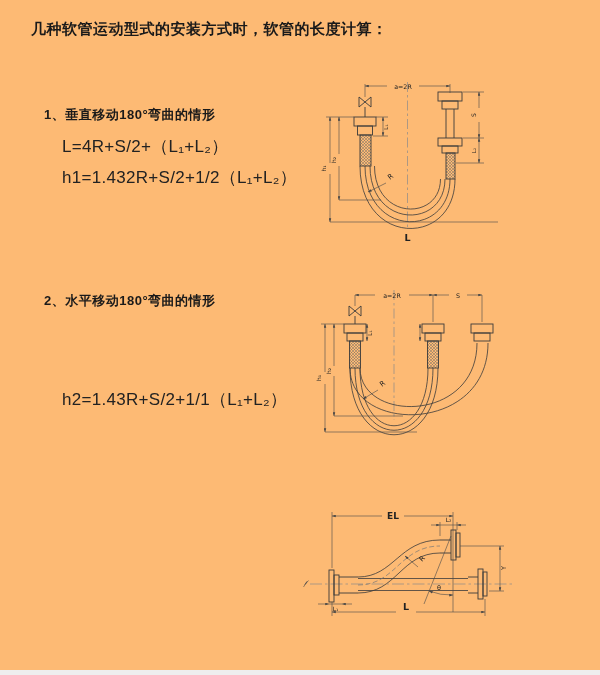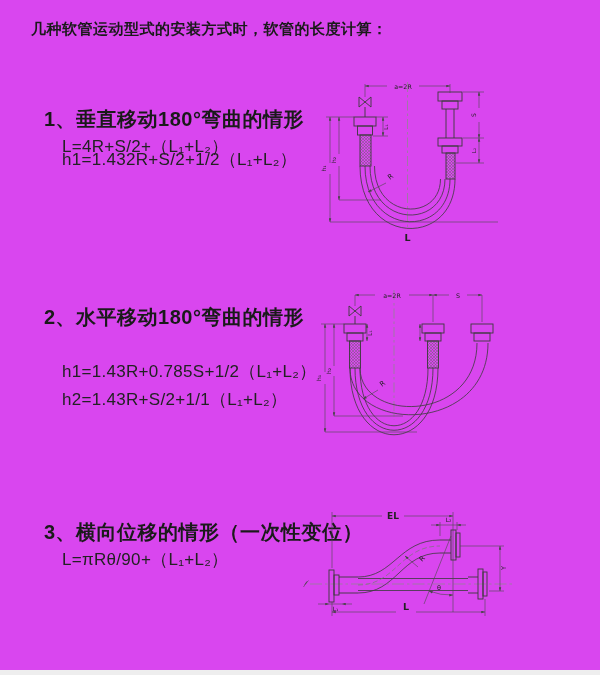--- a/index.html
+++ b/index.html
@@ -1,33 +1,33 @@
 <!DOCTYPE html>
 <html><head>
 <meta charset="utf-8">
 <style>
   html,body{margin:0;padding:0;background:#fff;}
   .page{
-    position:relative;width:600px;height:675px;background:#d946ef;overflow:hidden;
+    position:relative;width:600px;height:675px;background:#fdba74;overflow:hidden;
     font-family:"Liberation Sans","DejaVu Sans",sans-serif;color:#1a1a1a;
   }
   .title{
     position:absolute;left:31px;top:20px;font-size:15px;font-weight:700;
     letter-spacing:0.5px;white-space:nowrap;
   }
   .sec-heading{
-    position:absolute;left:44px;font-size:20px;font-weight:700;
+    position:absolute;left:44px;font-size:13px;font-weight:700;
     letter-spacing:0.5px;white-space:nowrap;
   }
   .formula{
     position:absolute;left:62px;font-size:17px;font-weight:400;
     letter-spacing:0.3px;white-space:nowrap;color:#222;
   }
-  .h1s{top:106px}.f11{top:135px}.f12{top:148px}.f13{top:189px}
-  .h2s{top:304px}.f21{top:333px}.f22{top:360px}.f23{top:388px}
+  .h1s{top:106px}.f11{top:135px}.f12{top:166px}.f13{top:189px}
+  .h2s{top:292px}.f21{top:333px}.f22{top:360px}.f23{top:388px}
   .h3s{top:519px}.f31{top:548px}.f32{top:575px}.f33{top:602px}
   .diag{position:absolute;}
   .d1{left:303px;top:70px;}
   .d2{left:305px;top:282px;}
   .d3{left:296px;top:500px;}
   .bottom-strip{position:absolute;left:0;bottom:0;width:600px;height:5px;background:#eeeeee;}
   svg{display:block;}
   svg text{font-family:"DejaVu Sans","Liberation Sans",sans-serif;fill:#222;}
   .ln{stroke:#3b3b3b;stroke-width:0.9;fill:none;}
   .dim{stroke:#4a4a4a;stroke-width:0.6;fill:none;}
@@ -39,25 +39,22 @@
 
 <div class="page">
 
   <div class="title">几种软管运动型式的安装方式时，软管的长度计算：</div>
 
   <div class="sec-heading h1s">1、垂直移动180°弯曲的情形</div>
   <div class="formula f11">L=4R+S/2+（L₁+L₂）</div>
   <div class="formula f12">h1=1.432R+S/2+1/2（L₁+L₂）</div>
 
   <div class="sec-heading h2s">2、水平移动180°弯曲的情形</div>
-  <div class="formula f22">h1=1.43R+0.785S+1/2（L₁+L₂）</div>
   <div class="formula f23">h2=1.43R+S/2+1/1（L₁+L₂）</div>
 
-  <div class="sec-heading h3s">3、横向位移的情形（一次性变位）</div>
-  <div class="formula f31">L=πRθ/90+（L₁+L₂）</div>
 
   <svg class="diag d1" width="222" height="190" viewBox="0 0 222 190">
     <defs>
       <marker id="ar1" viewBox="0 0 8 6" refX="7.5" refY="3" markerWidth="7" markerHeight="5" orient="auto-start-reverse">
         <path d="M0,0.5 L8,3 L0,5.5 Z" fill="#444"></path>
       </marker>
       <pattern id="br1" width="3" height="3" patternUnits="userSpaceOnUse">
         <path d="M0,3 L3,0 M0,0 L3,3" stroke="#666" stroke-width="0.45" fill="none"></path>
       </pattern>
     </defs>

